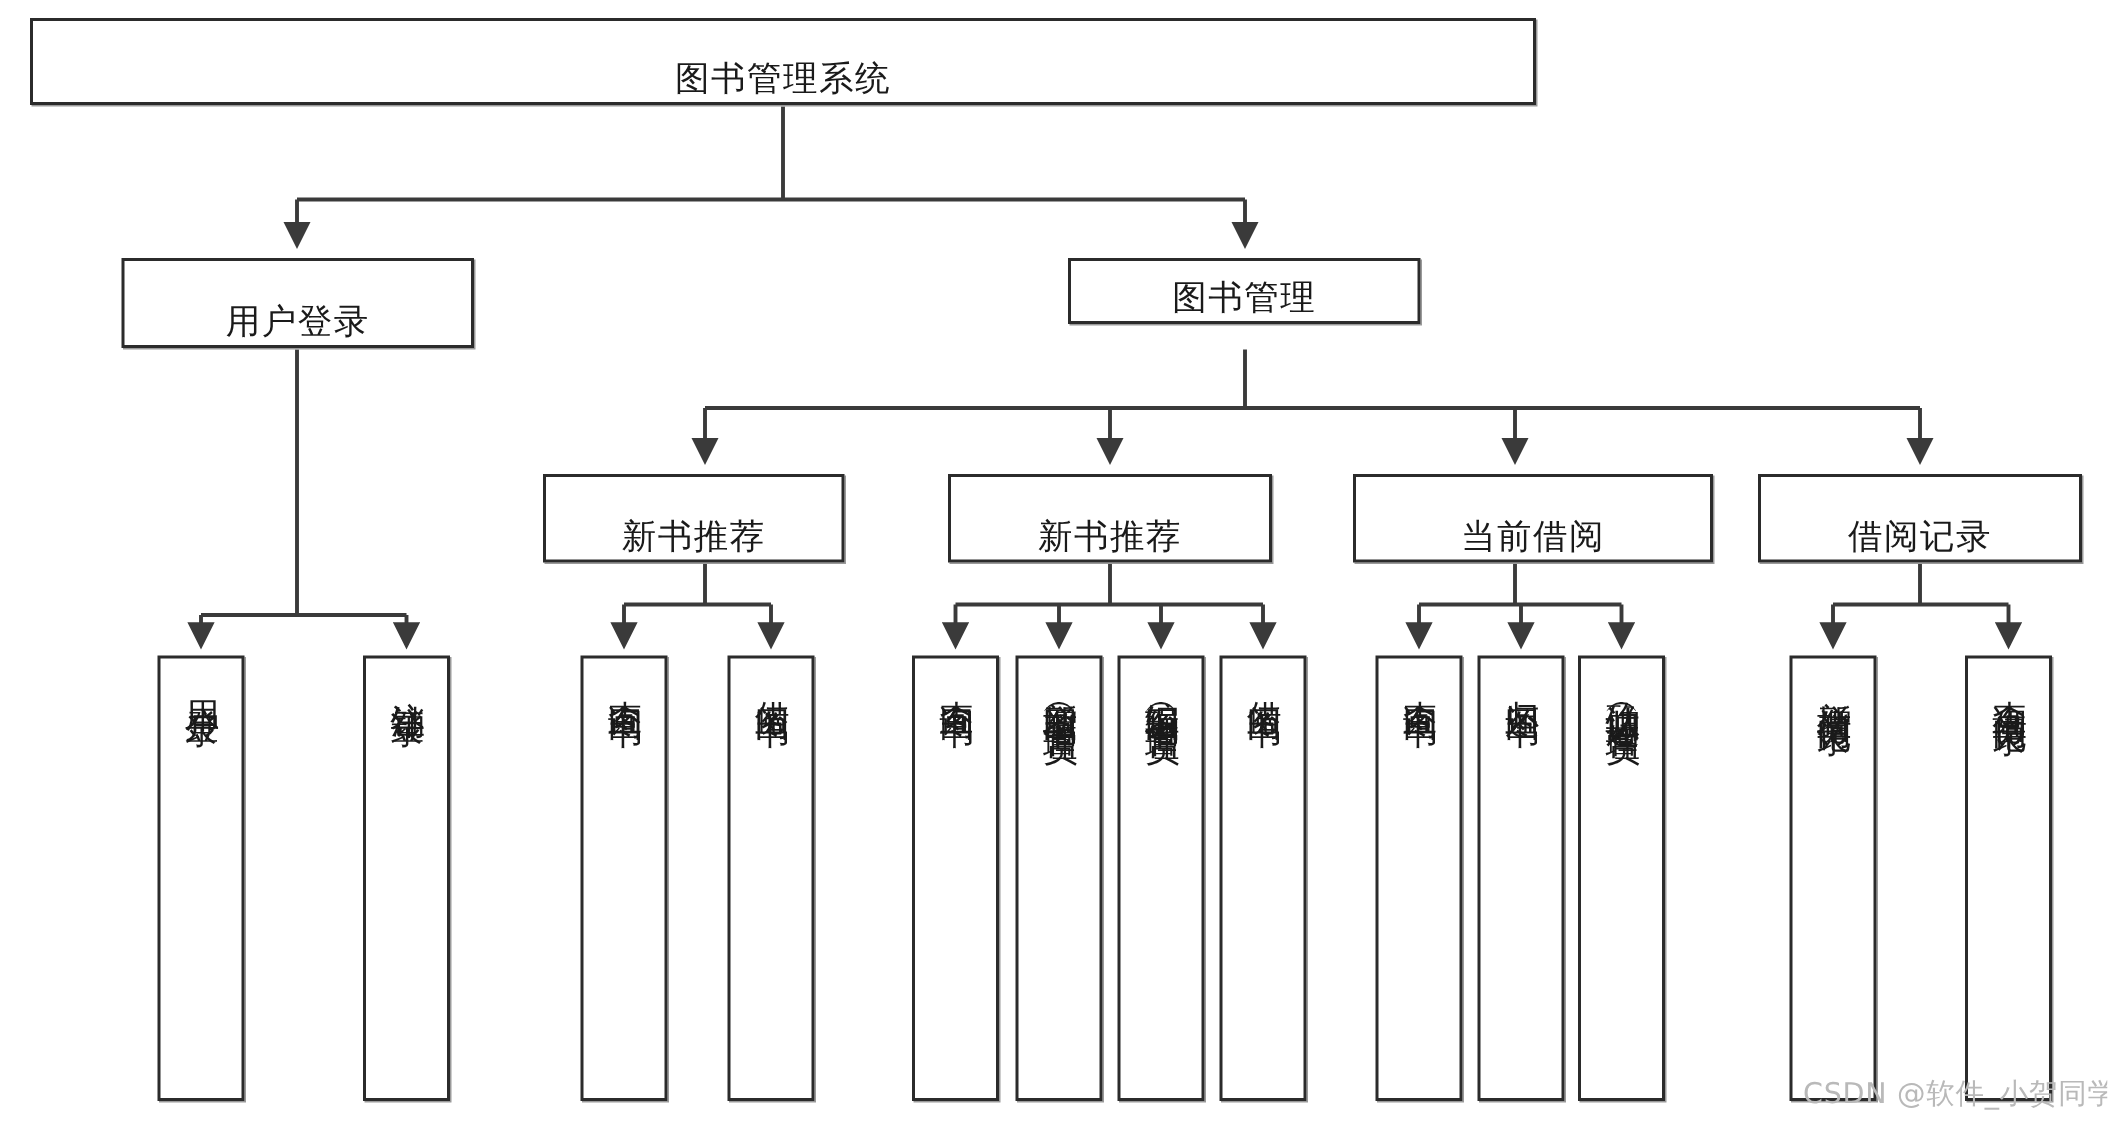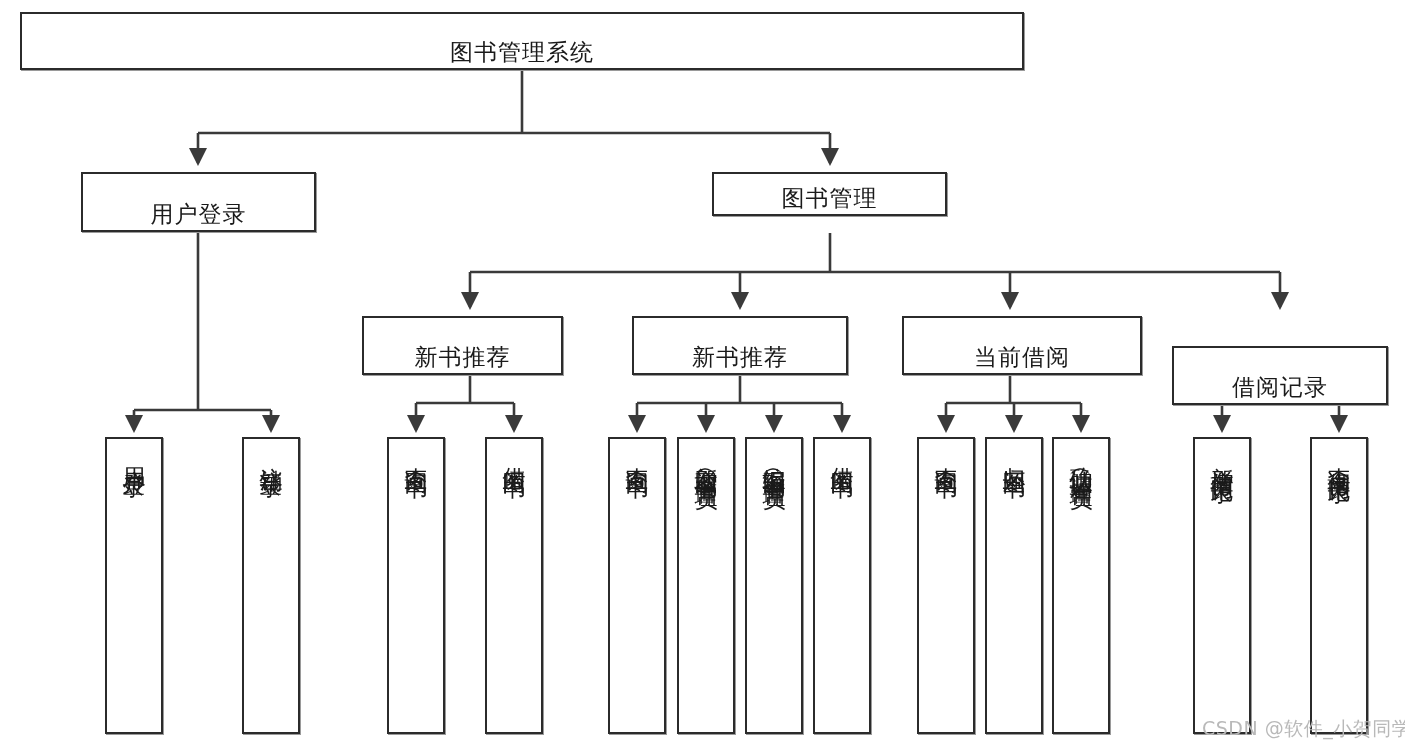--- a/index.html
+++ b/index.html
@@ -131,21 +131,21 @@
 
   <div class="node horizontal" style="left:362px; top:316px; width:201px; height:59px;">
     <span>新书推荐</span>
   </div>
   <div class="node horizontal" style="left:632px; top:316px; width:216px; height:59px;">
     <span>新书推荐</span>
   </div>
   <div class="node horizontal" style="left:902px; top:316px; width:240px; height:59px;">
     <span>当前借阅</span>
   </div>
-  <div class="node horizontal" style="left:1172px; top:316px; width:216px; height:59px;margin-top:30px;">
+  <div class="node horizontal" style="left:1172px; top:316px; width:216px; height:59px;">
     <span>借阅记录</span>
   </div>
 
   <div class="node vertical" style="left:105px; top:437px; width:58px; height:297px;">
     <span class="vtext">用户登录</span>
   </div>
   <div class="node vertical" style="left:242px; top:437px; width:58px; height:297px;">
     <span class="vtext">注销登录</span>
   </div>
 

